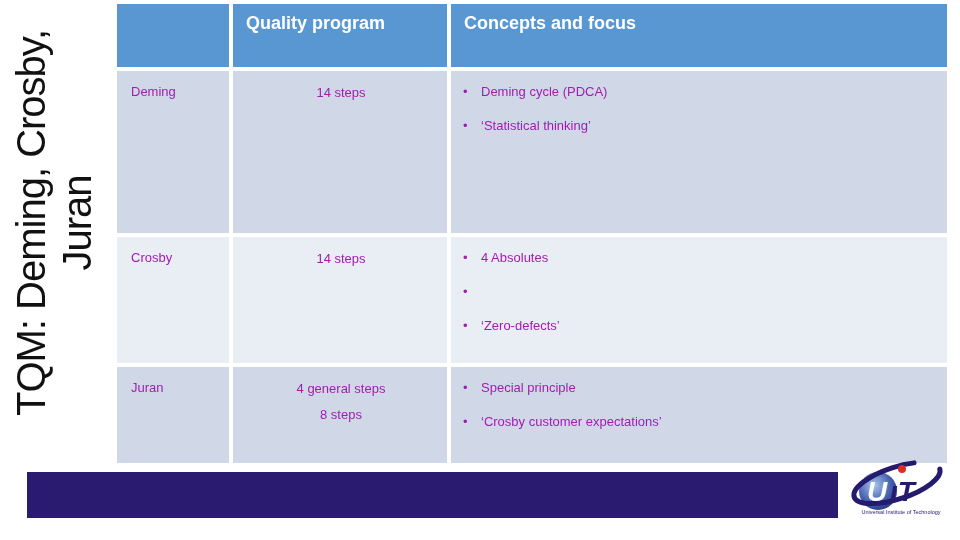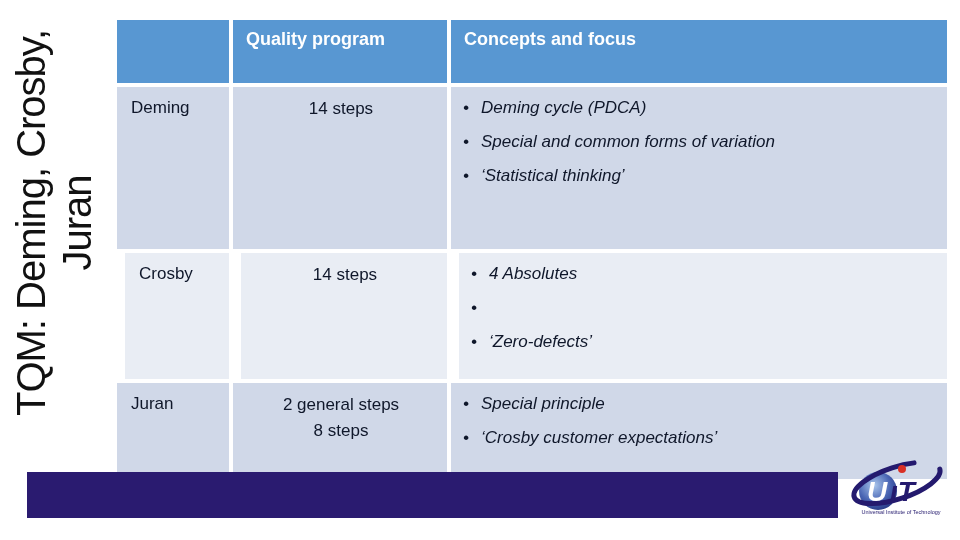--- a/index.html
+++ b/index.html
@@ -12,33 +12,33 @@
   .vtitle-box {
     position:absolute; left:-164px; top:175px; width:440px; height:96px;
     transform:rotate(-90deg);
     text-align:center; color:#111111;
     font-size:40px; line-height:46px; font-weight:400;
     letter-spacing:-1px; white-space:nowrap;
   }
 
   
   .qtable {
-    position:absolute; left:117px; top:20px;
+    position:absolute; left:117px; top:4px;
     display:grid;
     grid-template-columns:112px 214px 496px;
     grid-template-rows:63px 162px 126px 96px;
     gap:4px;
   }
-  .cell { font-size:17px; color:#0f172a; padding:9px 12px; line-height:23px; box-sizing:border-box; }
+  .cell { font-size:13px; color:#a21caf; padding:9px 12px; line-height:23px; box-sizing:border-box; }
   .cell.head { background:#5897D2; color:#ffffff; font-weight:bold; font-size:18px; padding-top:8px; padding-left:13px; }
   .band-a { background:#D0D8E8; }
-  .band-b { background:#E9EDF4;margin-left:8px; }
+  .band-b { background:#E9EDF4; }
   .name-cell, .program-cell { padding-left:14px; }
   .program-cell .pline { line-height:26px;text-align:center; }
-  .bullets { padding-left:12px;font-style:italic; }
+  .bullets { padding-left:12px; }
   .bullets .li { display:flex; margin-bottom:11px; }
   .bullets .dot { width:18px; flex:none; }
   .bullets .dot::before { content:"\2022"; }
 
   
   .footer-bar { position:absolute; left:27px; top:472px; width:811px; height:46px; background:#2A1B70; }
   .logo { position:absolute; left:845px; top:452px; width:112px; height:76px; }
 </style>
 </head>
 <body>
@@ -60,24 +60,20 @@
     <div class="cell band-a program-cell">
       <div class="pline">14 steps</div>
     </div>
     <div class="cell band-a bullets">
       <div class="li">
           <span class="dot"></span>
           <span>Deming cycle (PDCA)</span>
         </div>
       <div class="li">
           <span class="dot"></span>
-          <span>Special and common forms of variation</span>
-        </div>
-      <div class="li">
-          <span class="dot"></span>
           <span>‘Statistical thinking’</span>
         </div>
     </div>
 
     <div class="cell band-b name-cell">Crosby</div>
     <div class="cell band-b program-cell">
       <div class="pline">14 steps</div>
     </div>
     <div class="cell band-b bullets">
       <div class="li">
@@ -88,21 +84,21 @@
           <span class="dot"></span>
         </div>
       <div class="li">
           <span class="dot"></span>
           <span>‘Zero-defects’</span>
         </div>
     </div>
 
     <div class="cell band-a name-cell">Juran</div>
     <div class="cell band-a program-cell">
-      <div class="pline">2 general steps</div>
+      <div class="pline">4 general steps</div>
       <div class="pline">8 steps</div>
     </div>
     <div class="cell band-a bullets">
       <div class="li">
           <span class="dot"></span>
           <span>Special principle</span>
         </div>
       <div class="li">
           <span class="dot"></span>
           <span>‘Crosby customer expectations’</span>

